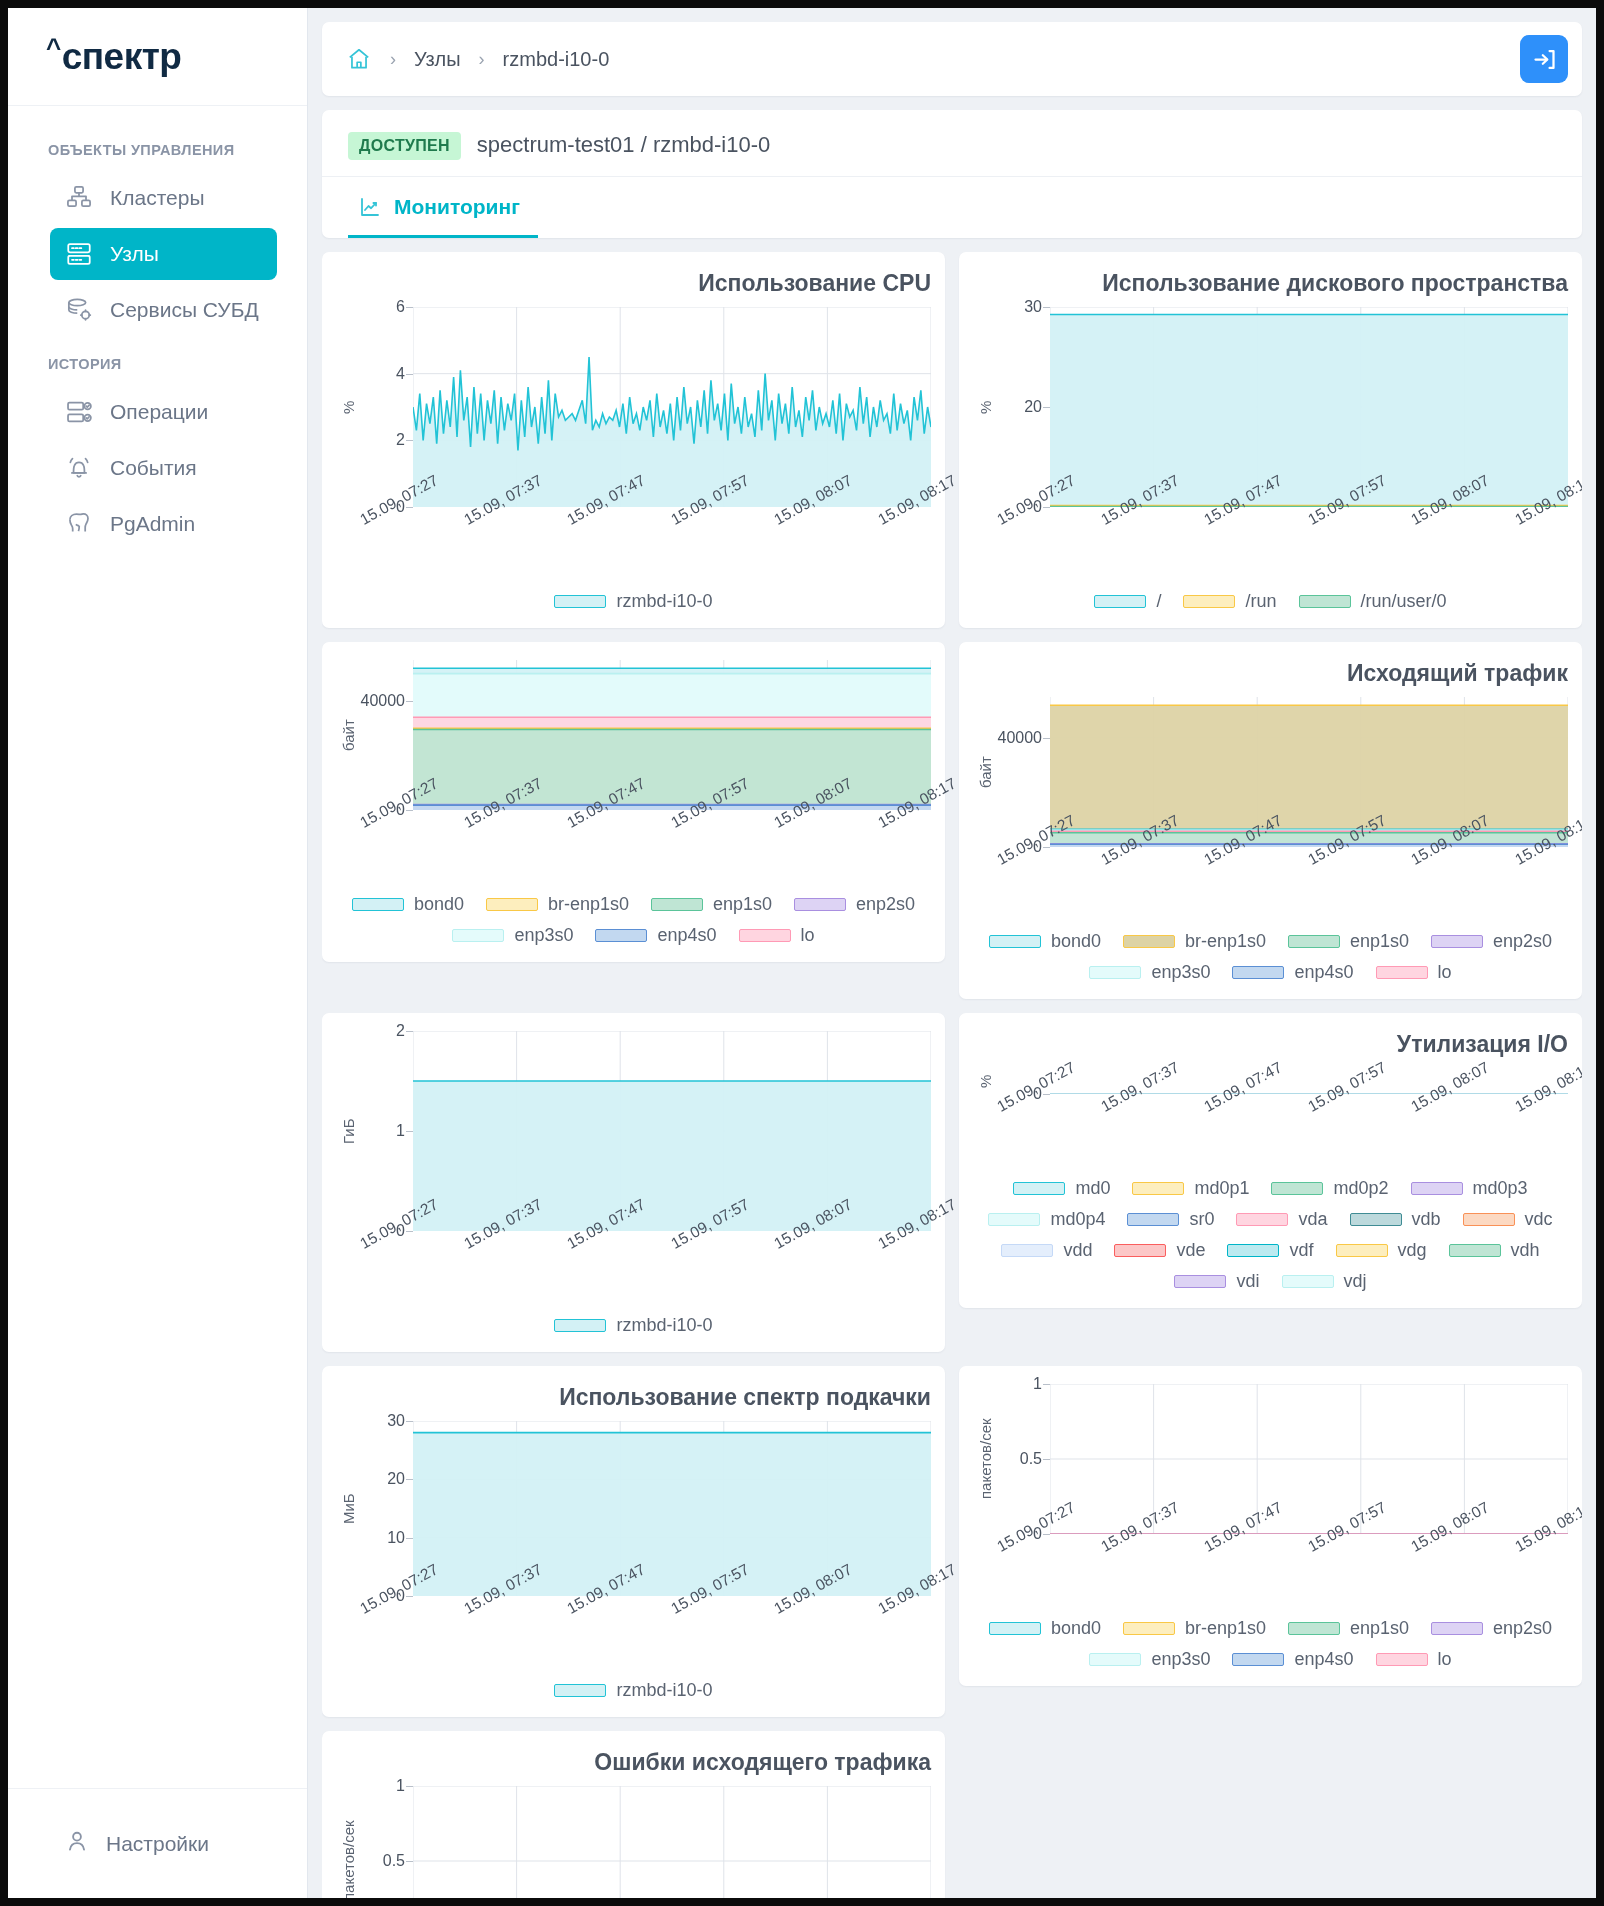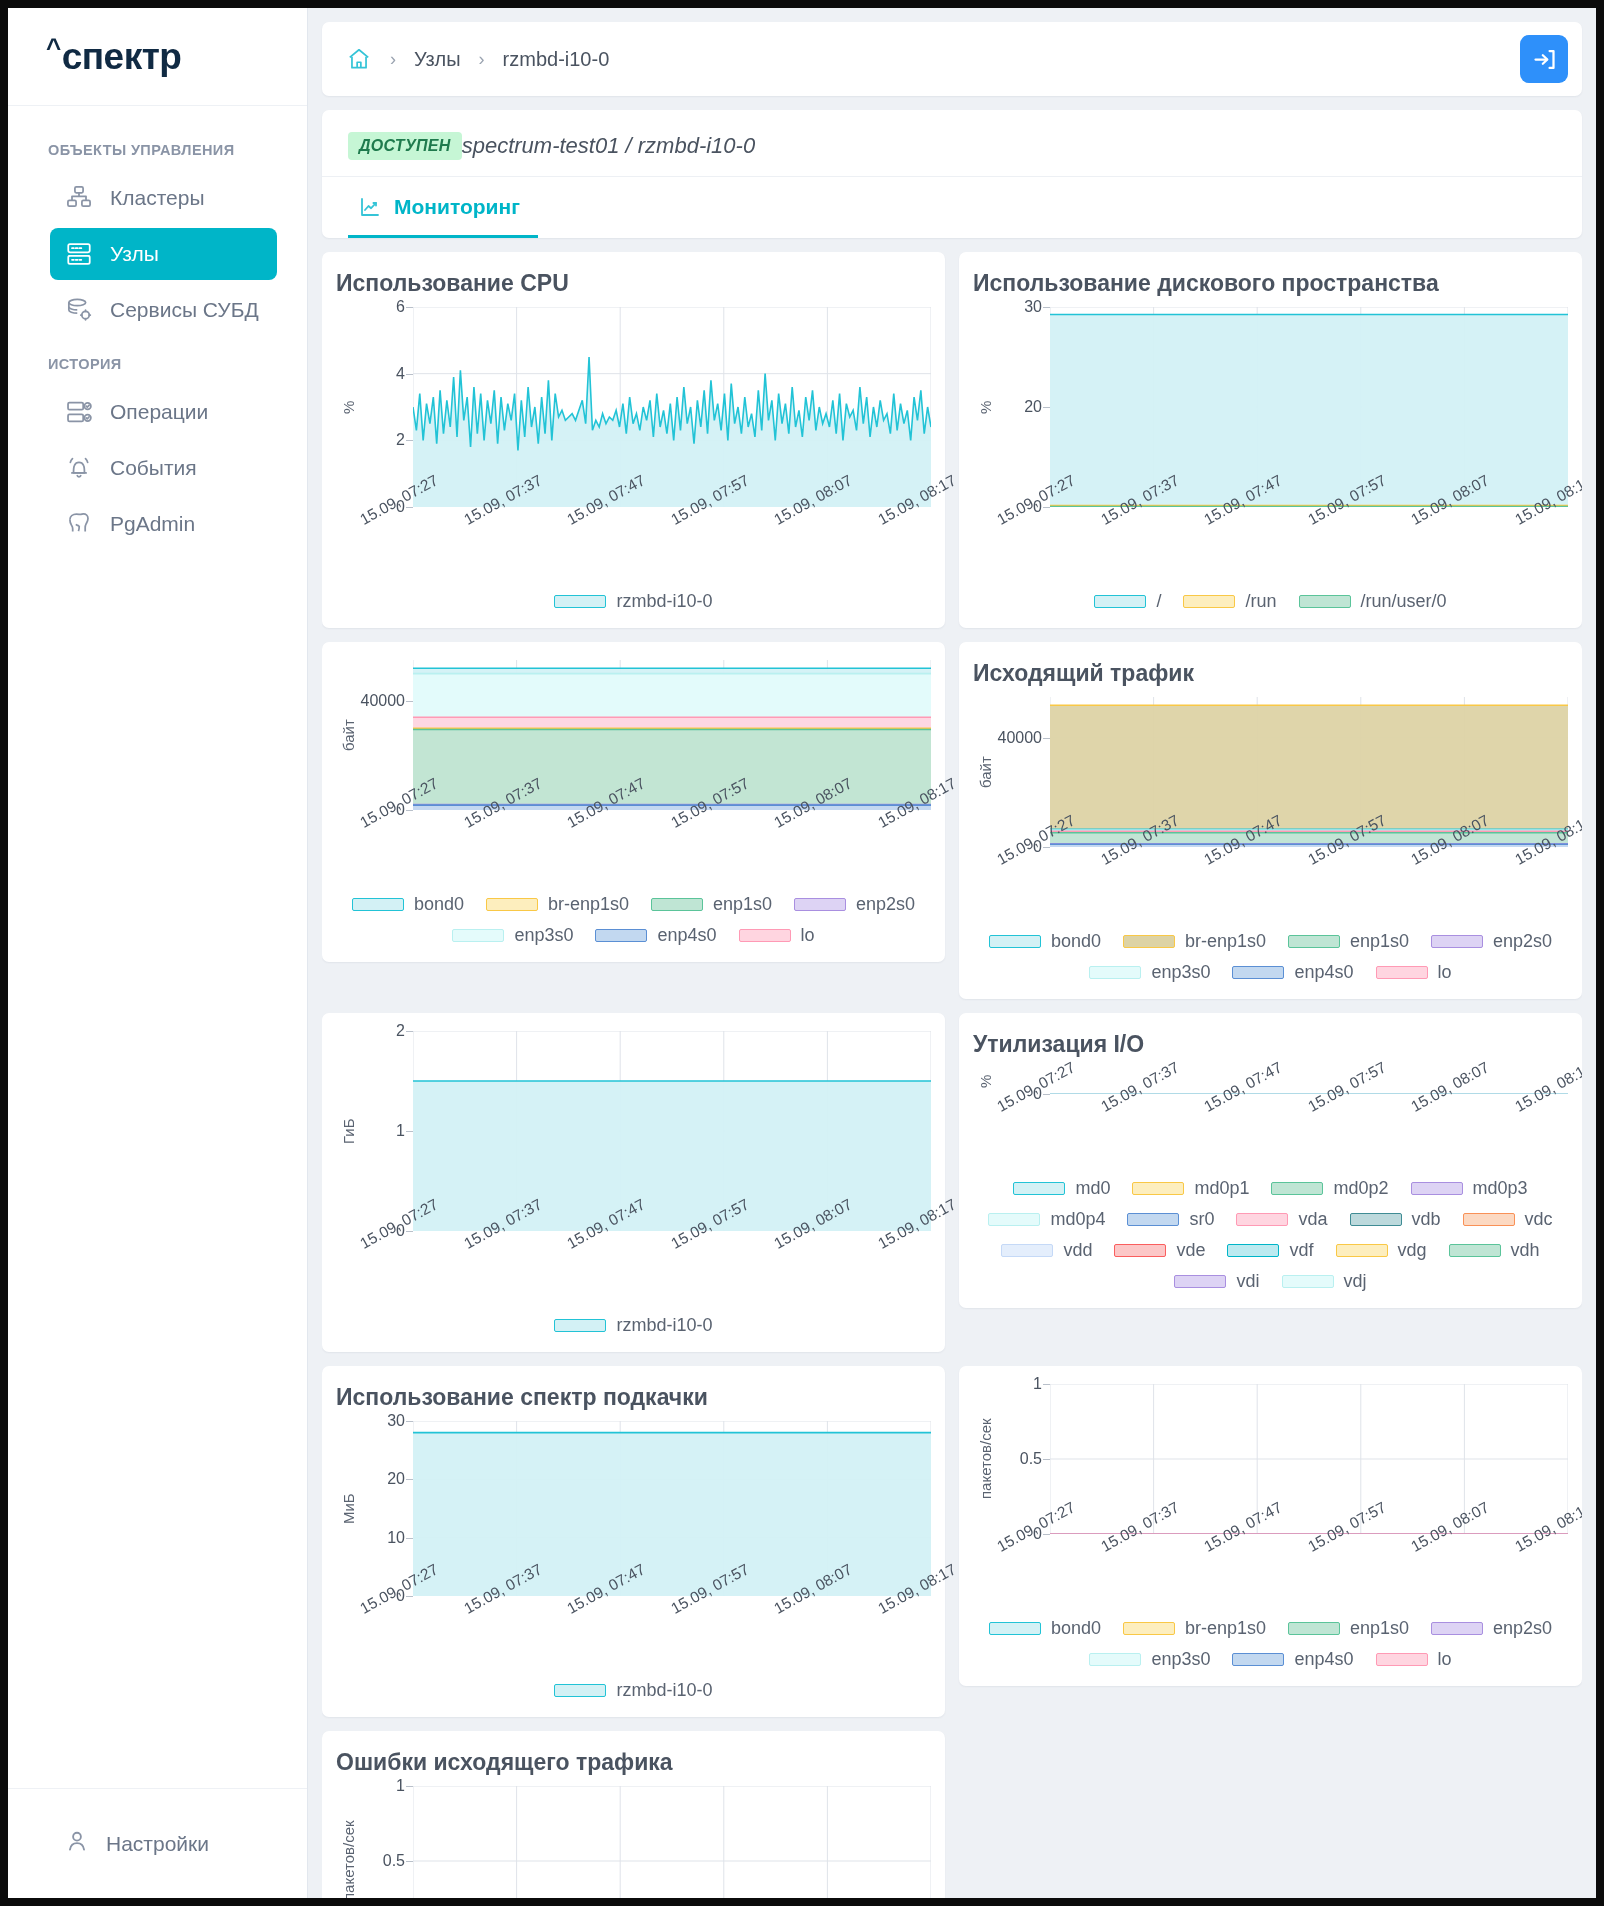--- a/index.html
+++ b/index.html
@@ -72,21 +72,21 @@
   .login-btn {
     width:48px; height:48px; border-radius:9px; background:#2e90fa;
     display:flex; align-items:center; justify-content:center; cursor:pointer;
   }
 
   .panel {
     background:#fff; border-radius:7px; margin-top:14px;
     box-shadow:0 1px 2px rgba(16,42,67,0.06);
     flex:0 0 auto;
   }
-  .panel-head { padding:22px 26px 16px 26px; display:flex; align-items:center; gap:0;font-style:italic; }
+  .panel-head { padding:22px 26px 16px 26px; display:flex; align-items:flex-start; gap:16px; }
   .status-badge {
     background:#c6f6d5; color:#1f7a4d; font-weight:bold;
     font-size:16px; letter-spacing:0.3px; padding:5px 11px; border-radius:4px;
     text-transform:uppercase;
   }
   .panel-title { font-size:22px; color:#4a5360; }
   .tabs { border-top:1px solid #edf0f4; display:flex; padding:0 26px; }
   .tab {
     display:flex; align-items:flex-start; gap:12px;
     padding:18px 18px 16px 10px; font-size:21px; font-weight:bold;
@@ -98,21 +98,21 @@
     display:grid; grid-template-columns:1fr 1fr; gap:14px; margin-top:14px;
     align-items:start;
   }
   .card {
     background:#fff; border-radius:7px;
     box-shadow:0 1px 2px rgba(16,42,67,0.06);
     padding:18px 14px 16px 14px;
     display:flex; flex-direction:column;
   }
   .card-title {
-    text-align:left; font-size:23px; font-weight:bold; color:#4a5360;
+    text-align:right; font-size:23px; font-weight:bold; color:#4a5360;
     margin-bottom:10px;
   }
   .plot-wrap { display:flex; }
   .ylabel {
     writing-mode:vertical-rl; transform:rotate(180deg);
     font-size:15px; color:#5a6371; display:flex; align-items:center;
     justify-content:center; flex:0 0 20px; padding-right:4px;
   }
   .yaxis {
     flex:0 0 auto; position:relative; font-size:16px; color:#4a5360;

